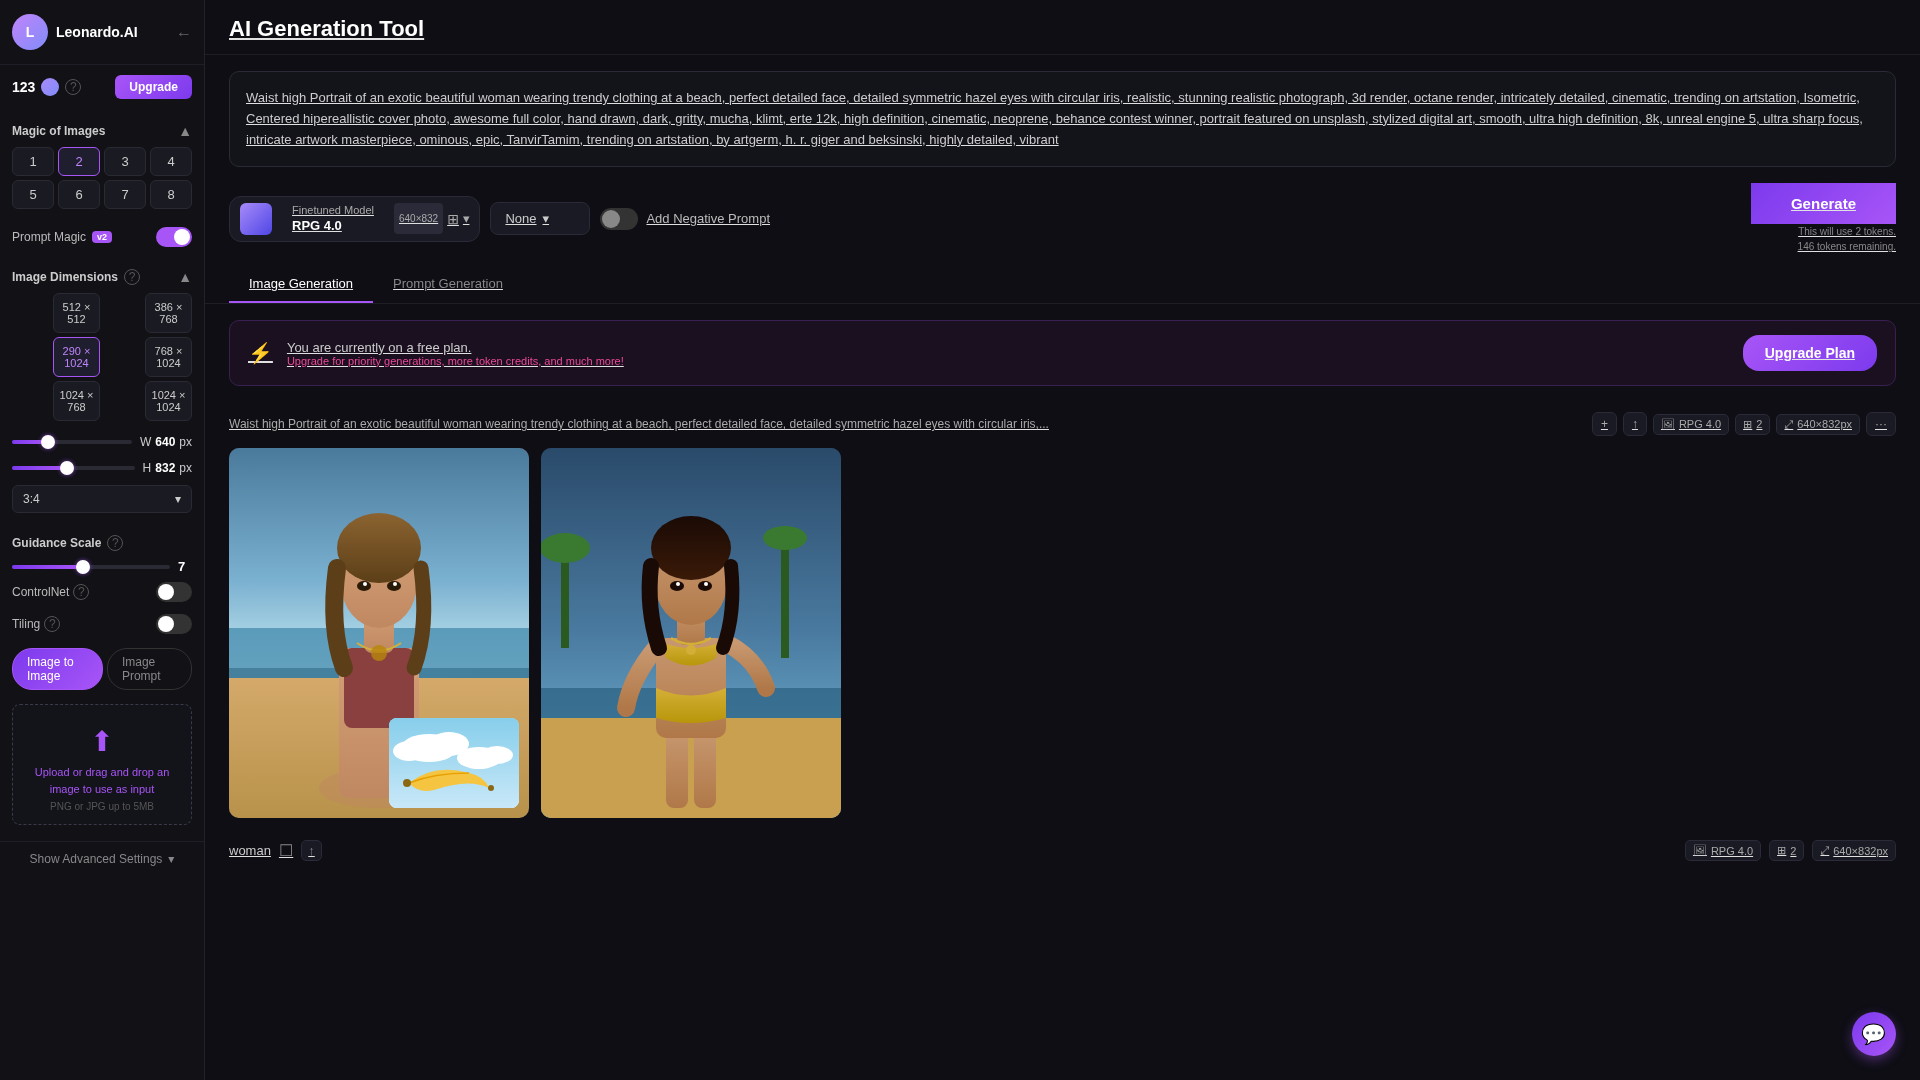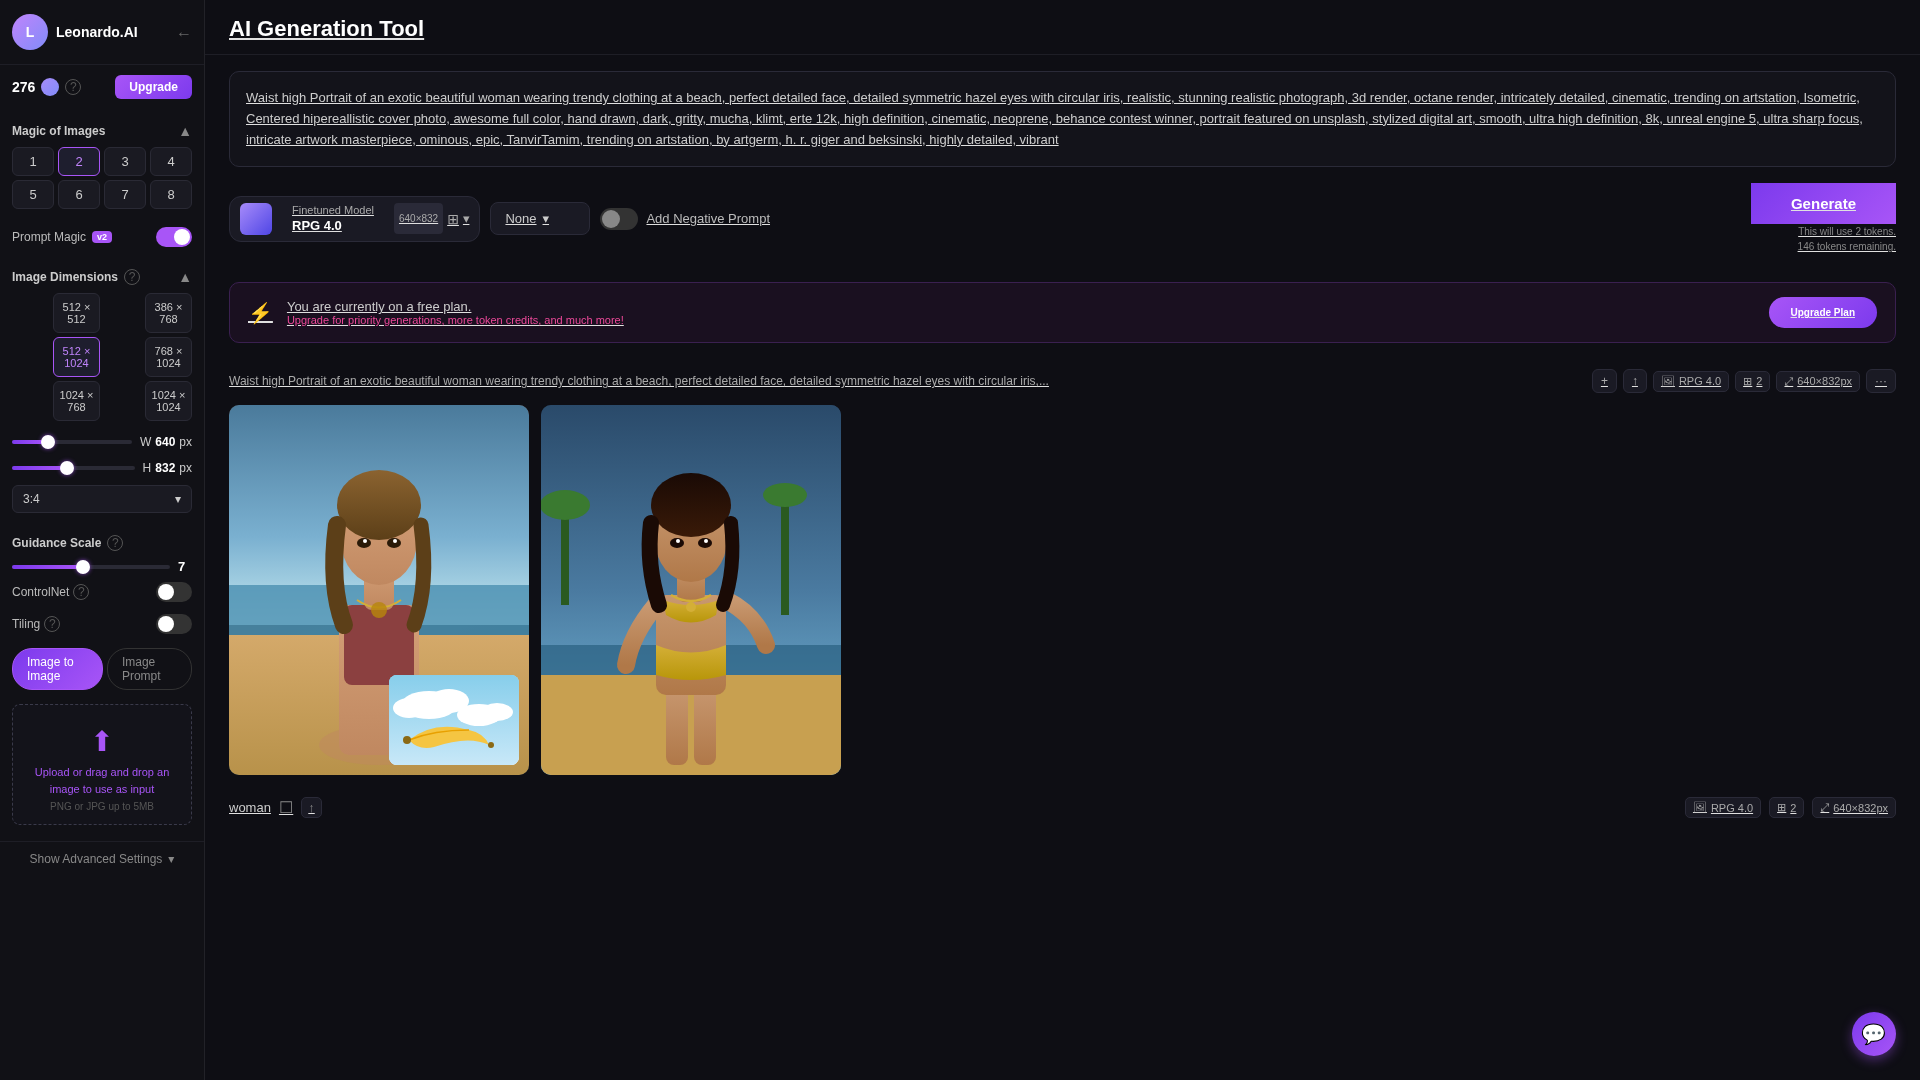--- a/index.html
+++ b/index.html
@@ -499,21 +499,21 @@
     }
     .promo-text {}
     .promo-title { font-size: 13px; color: #ccc; }
     .promo-sub { font-size: 11px; color: #ec4899; }
     .upgrade-plan-btn {
       background: linear-gradient(135deg, #a855f7, #7c3aed);
       color: white;
       border: none;
       border-radius: 16px;
       padding: 10px 22px;
-      font-size: 10px;
+      font-size: 14px;
       font-weight: 700;
       cursor: pointer;
     }
     .results-row {
       padding: 12px 24px 6px;
     }
     .result-meta {
       display: flex;
       align-items: center;
       gap: 10px;
@@ -641,21 +641,21 @@
 
   <div class="sidebar-header">
     <div class="sidebar-logo">
       <div class="avatar">L</div>
       <span class="logo-text">Leonardo.AI</span>
     </div>
     <span class="sidebar-collapse">←</span>
   </div>
 
   <div class="tokens-row">
-    <span class="token-count">276</span>
+    <span class="token-count">123</span>
     <span class="token-icon"></span>
     <span class="info-icon">?</span>
     <button class="upgrade-btn">Upgrade</button>
   </div>
 
   <div class="sidebar-section-header">
     <span class="sidebar-section-title">Magic of Images</span>
     <span class="collapse-icon">▲</span>
   </div>
   <div class="number-grid">
@@ -682,21 +682,21 @@
   <div class="sidebar-section-header">
     <div style="display:flex;align-items:center;gap:6px;">
       <span class="sidebar-section-title">Image Dimensions</span>
       <span class="info-icon">?</span>
     </div>
     <span class="collapse-icon">▲</span>
   </div>
   <div class="dims-grid">
     <div class="dim-btn">512 × 512</div>
     <div class="dim-btn">386 × 768</div>
-    <div class="dim-btn active">512 × 1024</div>
+    <div class="dim-btn active">290 × 1024</div>
     <div class="dim-btn">768 × 1024</div>
     <div class="dim-btn">1024 × 768</div>
     <div class="dim-btn">1024 × 1024</div>
   </div>
 
   <div class="slider-row">
     <div class="slider-with-input">
       <div class="slider-track">
         <div class="slider-fill" style="width:30%"></div>
         <div class="slider-thumb" style="left:30%"></div>
@@ -819,20 +819,24 @@
 
     <div class="generate-section">
       <button class="generate-btn">Generate</button>
       <div class="generate-hint">
         <div>This will use 2 tokens.</div>
         <div>146 tokens remaining.</div>
       </div>
     </div>
   </div>
 
+  <div class="generation-tabs">
+    <div class="gen-tab active">Image Generation</div>
+    <div class="gen-tab">Prompt Generation</div>
+  </div>
 
   <div class="promo-banner">
     <div style="display:flex;align-items:center;">
       <span class="promo-icon">⚡</span>
       <div class="promo-text">
         <div class="promo-title">You are currently on a free plan.</div>
         <div class="promo-sub">Upgrade for priority generations, more token credits, and much more!</div>
       </div>
     </div>
     <button class="upgrade-plan-btn">Upgrade Plan</button>

